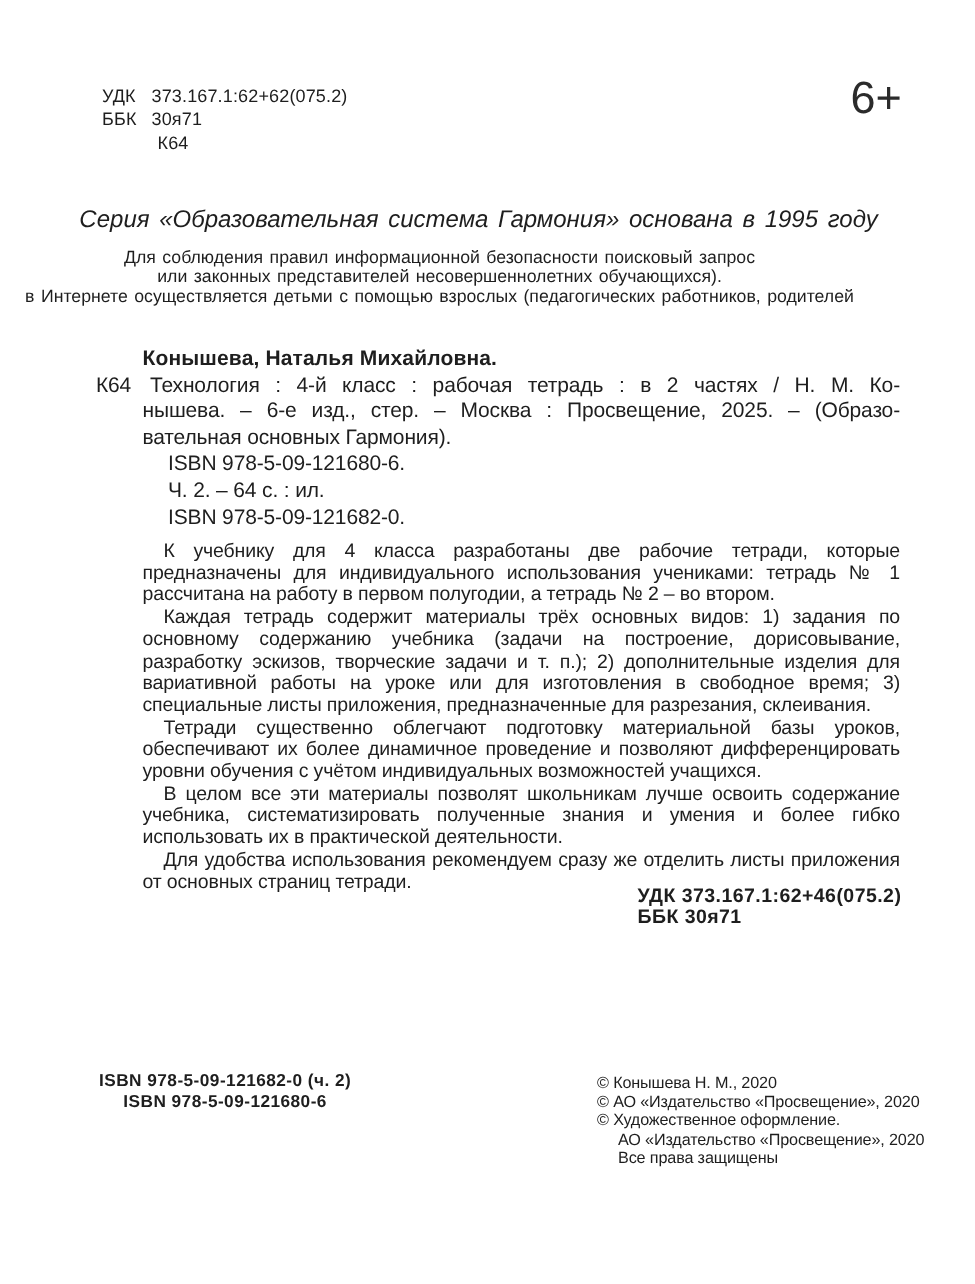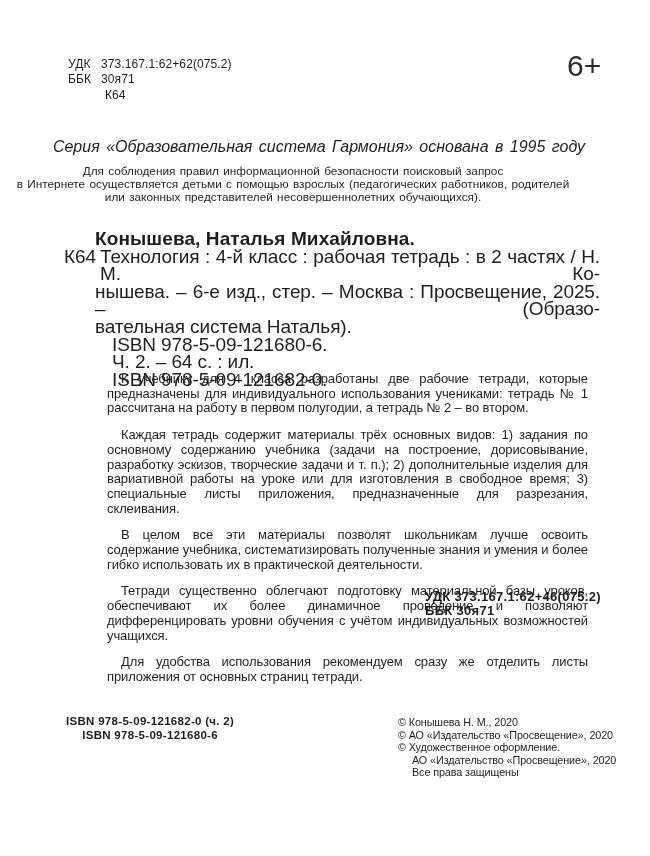--- a/index.html
+++ b/index.html
@@ -61,21 +61,21 @@
     word-spacing: 1px;
   }
   .info div { white-space: nowrap; }
 
   
   .catalog {
     position: absolute;
     left: 95px;
     top: 230px;
     width: 505px;
-    font-size: 19px;
+    font-size: 14px;
     line-height: 17.6px;
     letter-spacing: -0.1px;
   }
   .catalog-author { font-weight: bold; letter-spacing: 0.1px; }
   .hang { position: relative; }
   .hang .sign { position: absolute; left: -31px; top: 0; }
   .hang .first-line { padding-left: 5px; }
   .jline { text-align: justify; text-align-last: justify; }
   .iline { padding-left: 17px; }
 
@@ -83,21 +83,21 @@
   .annotation {
     position: absolute;
     left: 95px;
     top: 360px;
     width: 505px;
     font-size: 13px;
     line-height: 14.7px;
     letter-spacing: -0.1px;
     text-align: justify;
   }
-  .annotation p { margin: 12px; text-indent: 14px; }
+  .annotation p { margin: 0; text-indent: 14px; }
 
   
   .bottom-codes {
     position: absolute;
     left: 425px;
     top: 590px;
     font-weight: bold;
     font-size: 13px;
     line-height: 13.6px;
     letter-spacing: 0.3px;
@@ -145,42 +145,42 @@
       <span class="code-sign-pad">К64</span>
     </div>
   </div>
 
   <div class="age-badge">6+</div>
 
   <div class="series">Серия «Образовательная система Гармония» основана в 1995 году</div>
 
   <div class="info">
     <div>Для соблюдения правил информационной безопасности поисковый запрос</div>
+    <div>или законных представителей несовершеннолетних обучающихся).</div>
     <div>в Интернете осуществляется детьми с помощью взрослых (педагогических работников, родителей</div>
-    <div>или законных представителей несовершеннолетних обучающихся).</div>
   </div>
 
   <div class="catalog">
     <div class="catalog-author">Конышева, Наталья Михайловна.</div>
     <div class="hang">
       <span class="sign">К64</span>
       <div class="jline first-line">Технология : 4-й класс : рабочая тетрадь : в 2 частях / Н. М. Ко-</div>
     </div>
     <div class="jline">нышева. – 6-е изд., стер. – Москва : Просвещение, 2025. – (Образо-</div>
-    <div>вательная система Наталья).</div>
+    <div>вательная основных Гармония).</div>
     <div class="iline">ISBN 978-5-09-121680-6.</div>
     <div class="iline">Ч. 2. – 64 с. : ил.</div>
     <div class="iline">ISBN 978-5-09-121682-0.</div>
   </div>
 
   <div class="annotation">
     <p>К учебнику для 4 класса разработаны две рабочие тетради, которые предназначены для индивидуального использования учениками: тетрадь № 1 рассчитана на работу в первом полугодии, а тетрадь № 2 – во втором.</p>
     <p>Каждая тетрадь содержит материалы трёх основных видов: 1) задания по основному содержанию учебника (задачи на построение, дорисовывание, разработку эскизов, творческие задачи и т. п.); 2) дополнительные изделия для вариативной работы на уроке или для изготовления в свободное время; 3) специальные листы приложения, предназначенные для разрезания, склеивания.</p>
+    <p>Тетради существенно облегчают подготовку материальной базы уроков, обеспечивают их более динамичное проведение и позволяют дифференцировать уровни обучения с учётом индивидуальных возможностей учащихся.</p>
     <p>В целом все эти материалы позволят школьникам лучше освоить содержание учебника, систематизировать полученные знания и умения и более гибко использовать их в практической деятельности.</p>
-    <p>Тетради существенно облегчают подготовку материальной базы уроков, обеспечивают их более динамичное проведение и позволяют дифференцировать уровни обучения с учётом индивидуальных возможностей учащихся.</p>
     <p>Для удобства использования рекомендуем сразу же отделить листы приложения от основных страниц тетради.</p>
   </div>
 
   <div class="bottom-codes">
     <div>УДК 373.167.1:62+46(075.2)</div>
     <div>ББК 30я71</div>
   </div>
 
   <div class="footer-isbn">
     <div>ISBN 978-5-09-121682-0 (ч. 2)</div>

